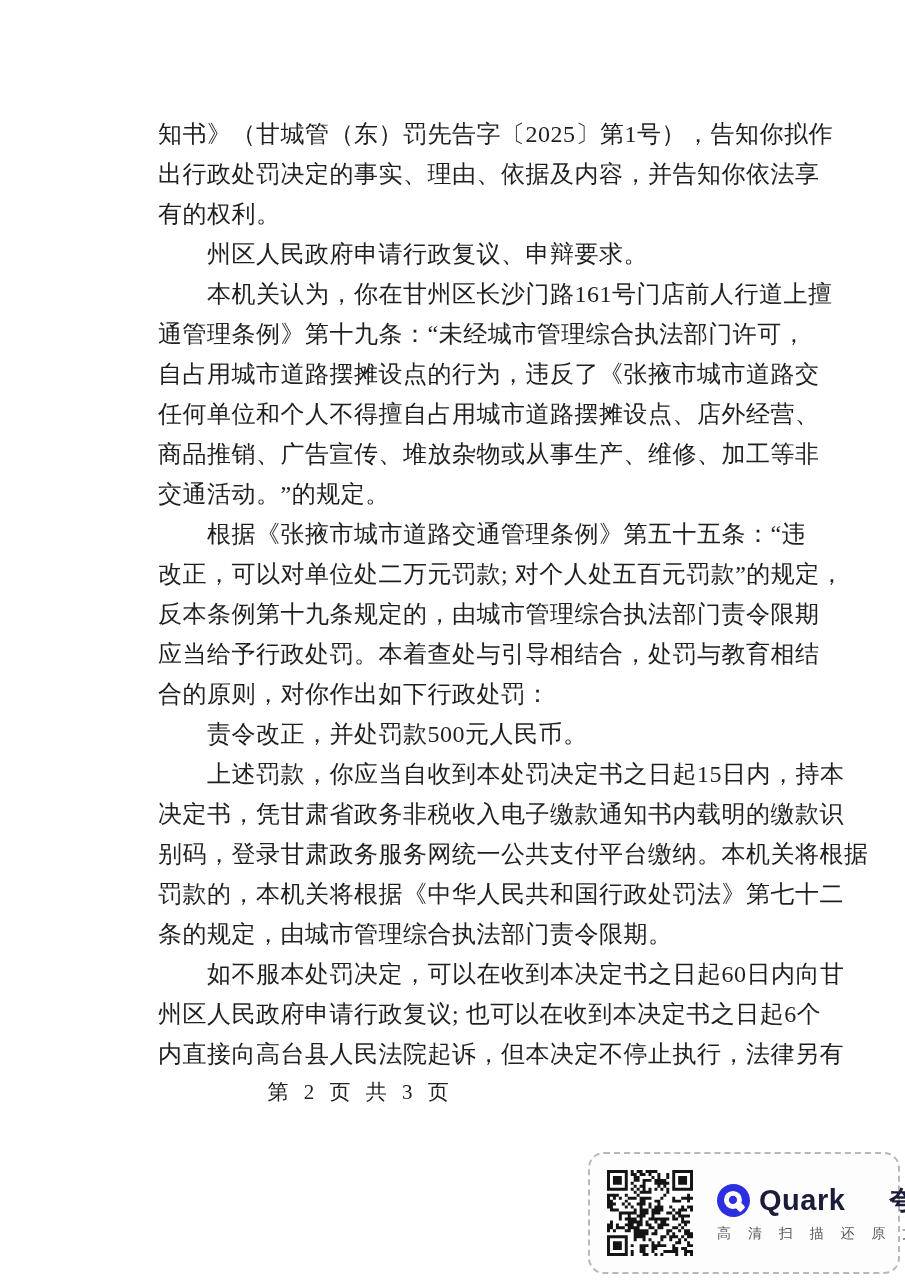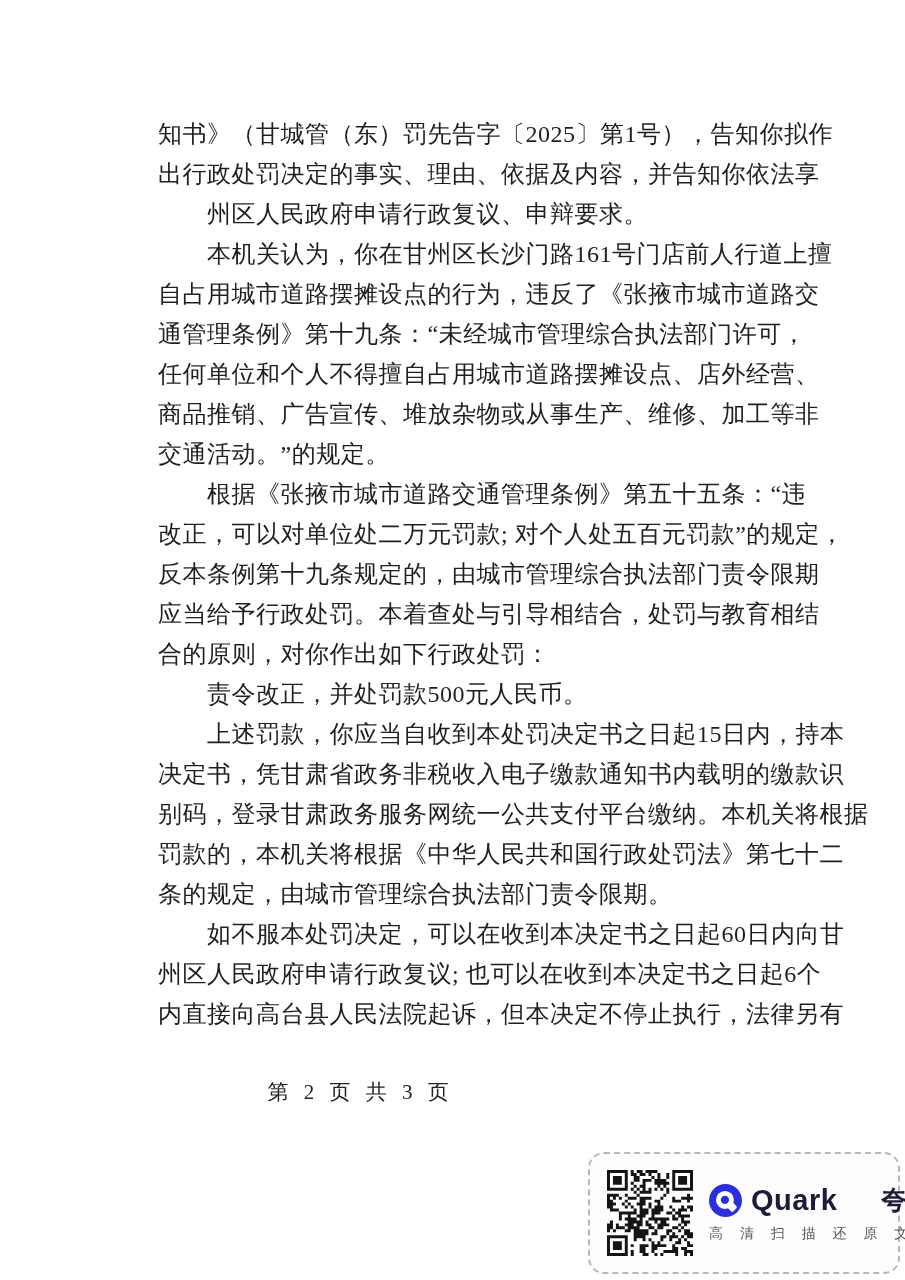--- a/index.html
+++ b/index.html
@@ -15,21 +15,21 @@
   .text-line{white-space:nowrap;height:40px;letter-spacing:0.5px;}
   .text-line.indent{padding-left:49px;}
   .page-footer{
     position:absolute;top:1078px;left:0;width:721px;text-align:center;
     font-size:21px;letter-spacing:5px;color:#222;
   }
   .watermark-card{
     position:absolute;left:588px;top:1152px;width:312px;height:122px;
     box-sizing:border-box;border:2px dashed #b8b8b8;border-radius:16px;
     background:#fdfdfd;display:flex;align-items:center;
-    padding:0 12px 0 17px;gap:16px;
+    padding:0 12px 0 17px;gap:24px;
   }
   .qr{width:86px;height:86px;flex:0 0 auto;background:#fff;}
   .wm-right{display:flex;flex-direction:column;align-items:flex-start;gap:8px;}
   .wm-brand-row{display:flex;align-items:center;gap:9px;}
   .quark-logo{width:33px;height:33px;flex:0 0 auto;}
   .wm-brand-en{
     font-family:"Liberation Sans","DejaVu Sans",sans-serif;font-weight:700;
     font-size:29px;line-height:33px;color:var(--ink,#1a1c3a);letter-spacing:0.5px;
   }
   .wm-brand-cn{
@@ -40,24 +40,25 @@
     font-family:"Liberation Sans","DejaVu Sans",sans-serif;
     font-size:14px;color:var(--gray,#595959);letter-spacing:6.5px;white-space:nowrap;
   }
 </style>
 </head>
 <body>
 
 <div class="doc-body" id="doc-body">
     <div class="text-line">知书》（甘城管（东）罚先告字〔2025〕第1号），告知你拟作</div>
     <div class="text-line">出行政处罚决定的事实、理由、依据及内容，并告知你依法享</div>
+    <div class="text-line">有的权利。</div>
     <div class="text-line indent">州区人民政府申请行政复议、申辩要求。</div>
     <div class="text-line indent">本机关认为，你在甘州区长沙门路161号门店前人行道上擅</div>
+    <div class="text-line">通管理条例》第十九条：“未经城市管理综合执法部门许可，</div>
     <div class="text-line">自占用城市道路摆摊设点的行为，违反了《张掖市城市道路交</div>
-    <div class="text-line">通管理条例》第十九条：“未经城市管理综合执法部门许可，</div>
     <div class="text-line">任何单位和个人不得擅自占用城市道路摆摊设点、店外经营、</div>
     <div class="text-line">商品推销、广告宣传、堆放杂物或从事生产、维修、加工等非</div>
     <div class="text-line">交通活动。”的规定。</div>
     <div class="text-line indent">根据《张掖市城市道路交通管理条例》第五十五条：“违</div>
     <div class="text-line">改正，可以对单位处二万元罚款; 对个人处五百元罚款”的规定，</div>
     <div class="text-line">反本条例第十九条规定的，由城市管理综合执法部门责令限期</div>
     <div class="text-line">应当给予行政处罚。本着查处与引导相结合，处罚与教育相结</div>
     <div class="text-line">合的原则，对你作出如下行政处罚：</div>
     <div class="text-line indent">责令改正，并处罚款500元人民币。</div>
     <div class="text-line indent">上述罚款，你应当自收到本处罚决定书之日起15日内，持本</div>

